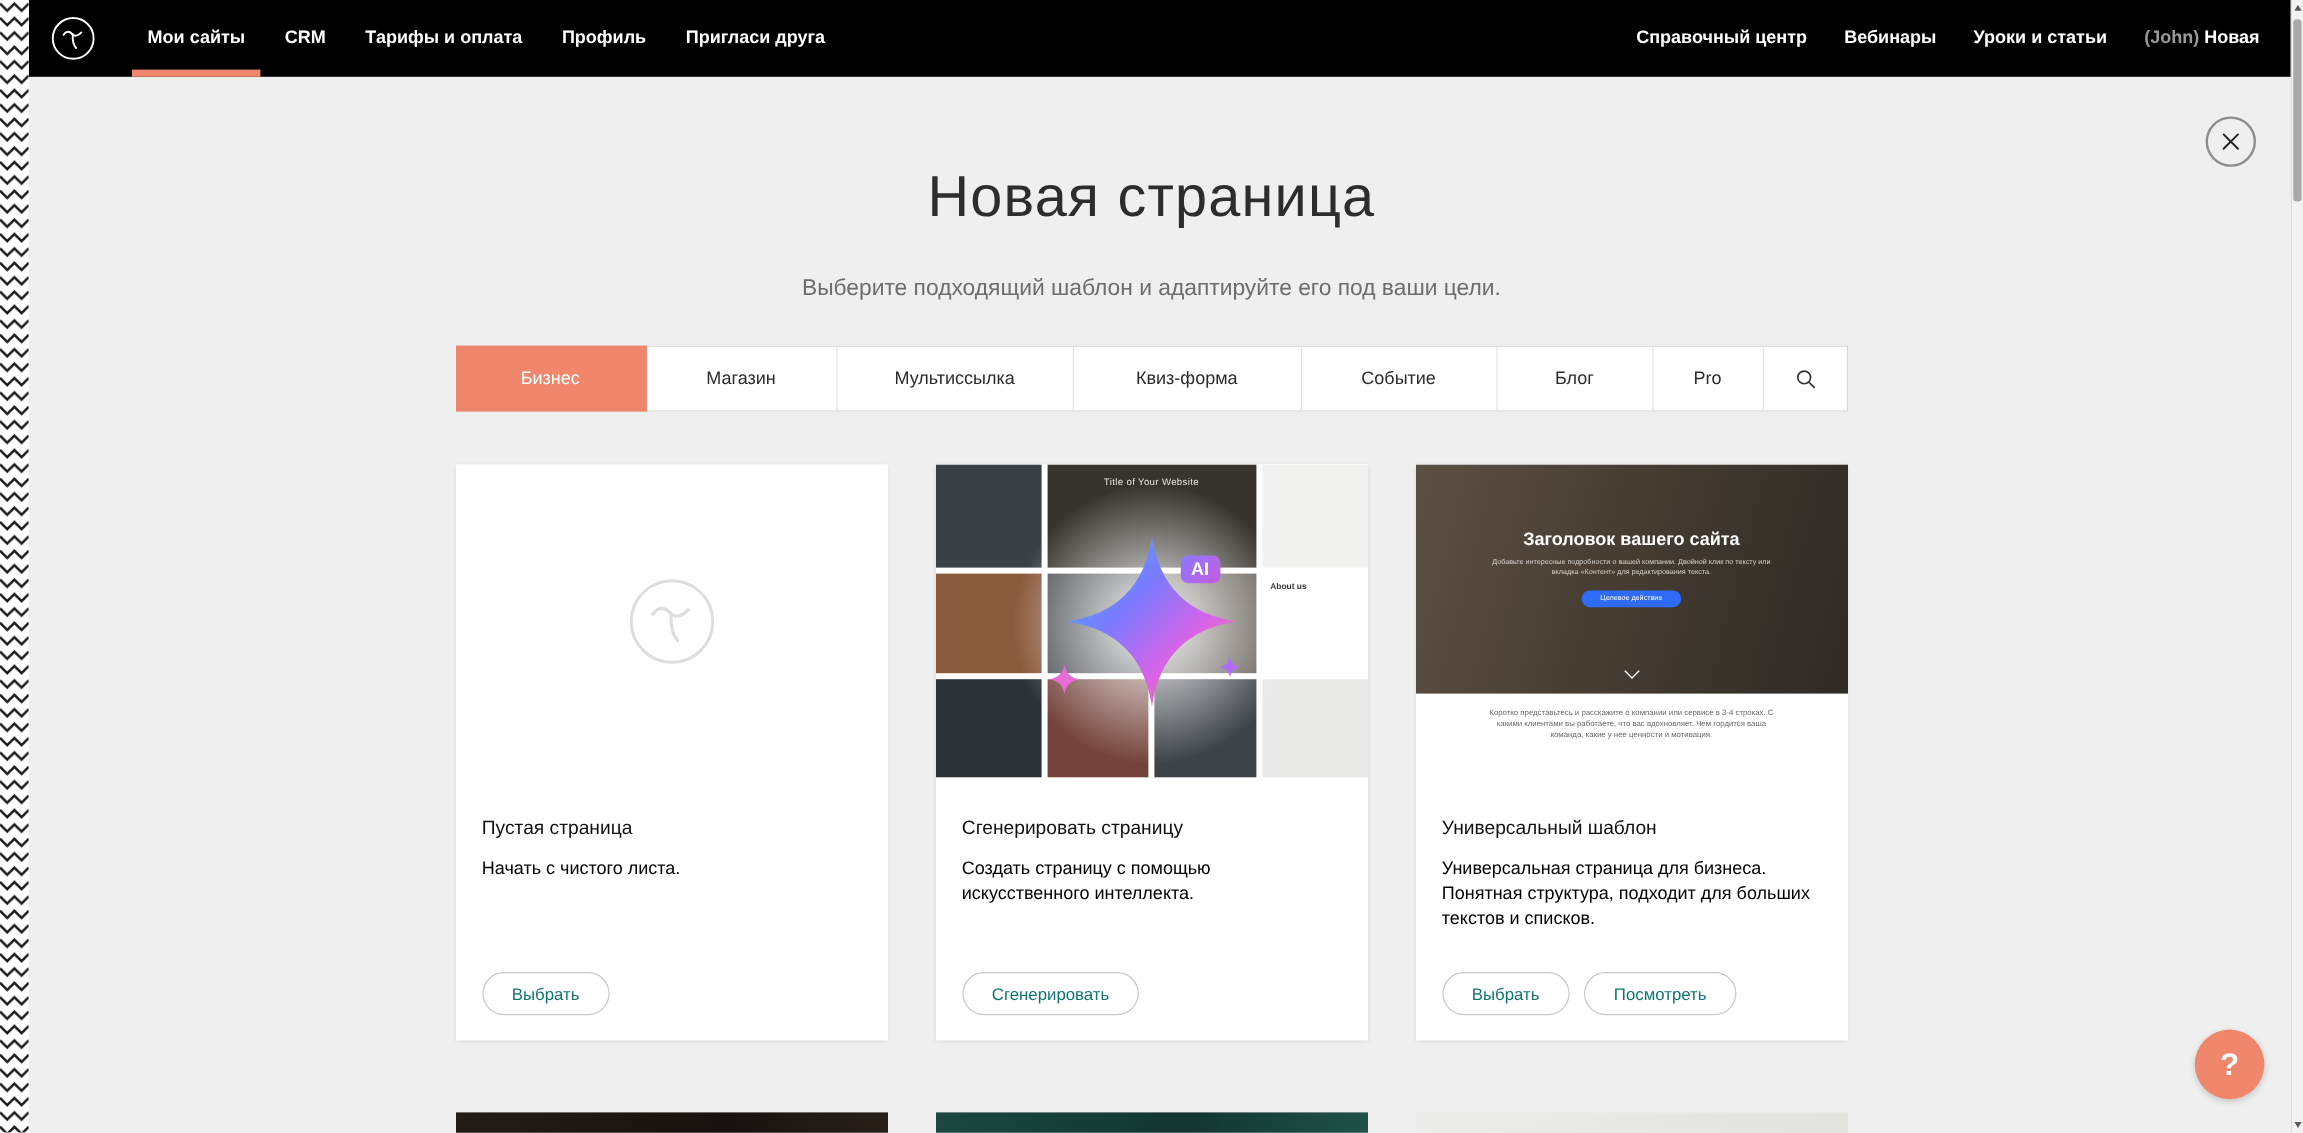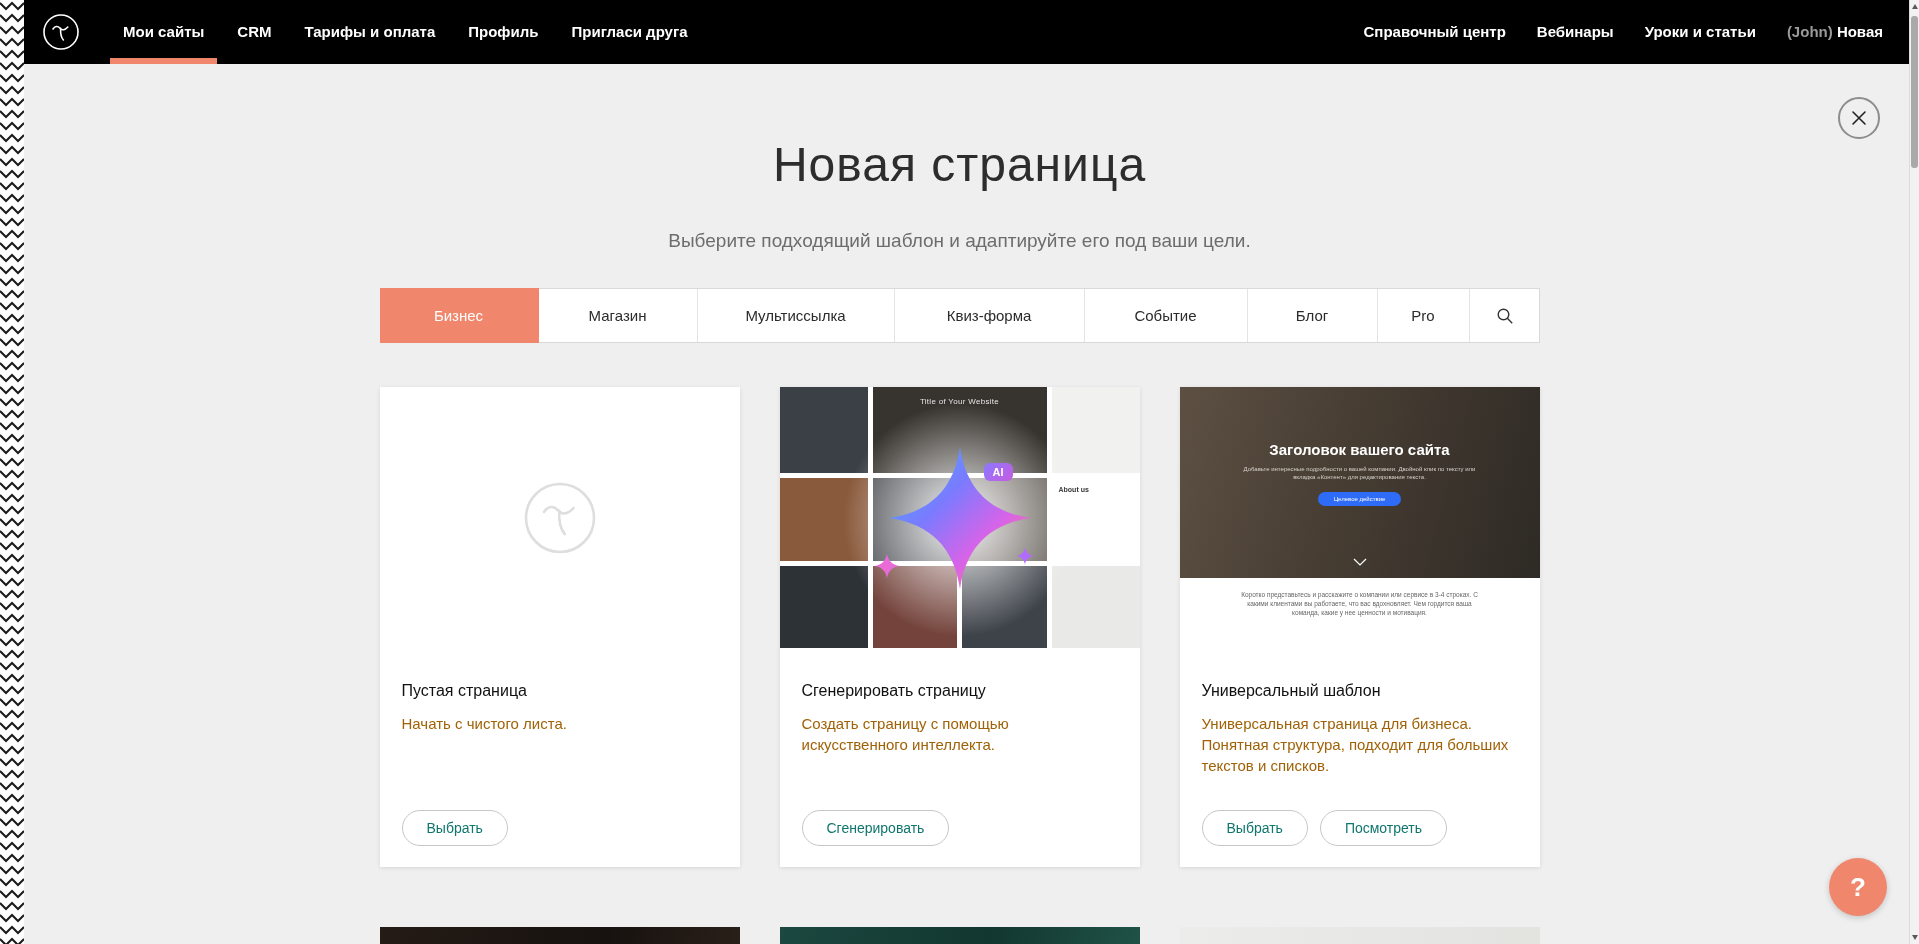--- a/index.html
+++ b/index.html
@@ -46,21 +46,21 @@
   .t1{width:157px;} .t2{width:159px;} .t3{width:197px;} .t4{width:190px;}
   .t5{width:163px;} .t6{width:130px;} .t7{width:92px;} .t8{width:70px;}
   .tab.active { background:#f0876c; color:#fff; border-right-color:#f0876c; margin:-1px 0 -1px -1px; width:159px;justify-content:center; }
 
   
   .grid { width:1160px; margin:44px auto 0; display:flex; gap:40px; }
   .card { width:360px; height:480px; background:#fff; position:relative; box-shadow:0 1px 4px rgba(0,0,0,.10); flex-shrink:0; }
   .card-image { height:261px; position:relative; overflow:hidden; }
   .card-body { padding:34px 22px 0; }
   .card-title { font-size:16px; font-weight:normal; color:#111; }
-  .card-desc { margin-top:13px; font-size:15px; line-height:21px; color:#a16207; }
+  .card-desc { margin-top:13px; font-size:15px; line-height:21px; color:#000000; }
   .card-buttons { position:absolute; left:22px; bottom:21px; display:flex; gap:12px; }
   .pill {
     height:36px; padding:0 24px; border:1px solid #c7c7c7; border-radius:20px; background:#fff;
     font-size:14px; color:#0f766e; display:flex; align-items:center; cursor:pointer;
     font-family:"Liberation Sans", sans-serif;
   }
 
   
   .blank-area { height:261px; display:flex; align-items:center; justify-content:center; }
 
@@ -69,21 +69,21 @@
   .cb { min-height:0; }
   .cb.cap { grid-column:2 / span 2; background:#37332e; text-align:center; }
   .cap-text { display:block; padding-top:10px; font-size:8px; letter-spacing:.3px; color:#e6e6e6; }
   .about { background:#fff; font-size:7px; font-weight:bold; color:#333; padding:8px 7px; }
   .glow { position:absolute; inset:0; background:radial-gradient(circle at 50% 51%, rgba(255,255,255,.95) 0%, rgba(255,255,255,0) 52%); }
   .sparkle-big { position:absolute; left:50%; top:50%; transform:translate(-50%,-50%); width:148px; height:148px; }
   .sparkle-s1 { position:absolute; left:94px; top:166px; width:26px; height:26px; }
   .sparkle-s2 { position:absolute; left:236px; top:160px; width:18px; height:18px; }
   .ai-badge {
     position:absolute; left:204px; top:76px; padding:3px 9px; border-radius:6px;
-    background:linear-gradient(135deg,#8b79ff,#c65ce0); color:#fff; font-size:11px; font-weight:bold;
+    background:linear-gradient(135deg,#8b79ff,#c65ce0); color:#fff; font-size:15px; font-weight:bold;
   }
 
   
   .preview-hero {
     height:191px; position:relative; text-align:center; color:#fff;
     background:linear-gradient(105deg,#5d5043 0%, #473d33 45%, #2e2a25 100%);
   }
   .hero-heading { padding-top:54px; font-size:15px; font-weight:bold; }
   .hero-sub { margin:7px auto 0; width:232px; font-size:6px; line-height:8px; color:#d6d2cc; }
   .hero-cta { display:inline-block; margin-top:11px; background:#2e6bf6; color:#fff; font-size:6px; padding:4px 16px; border-radius:9px; cursor:pointer; }

